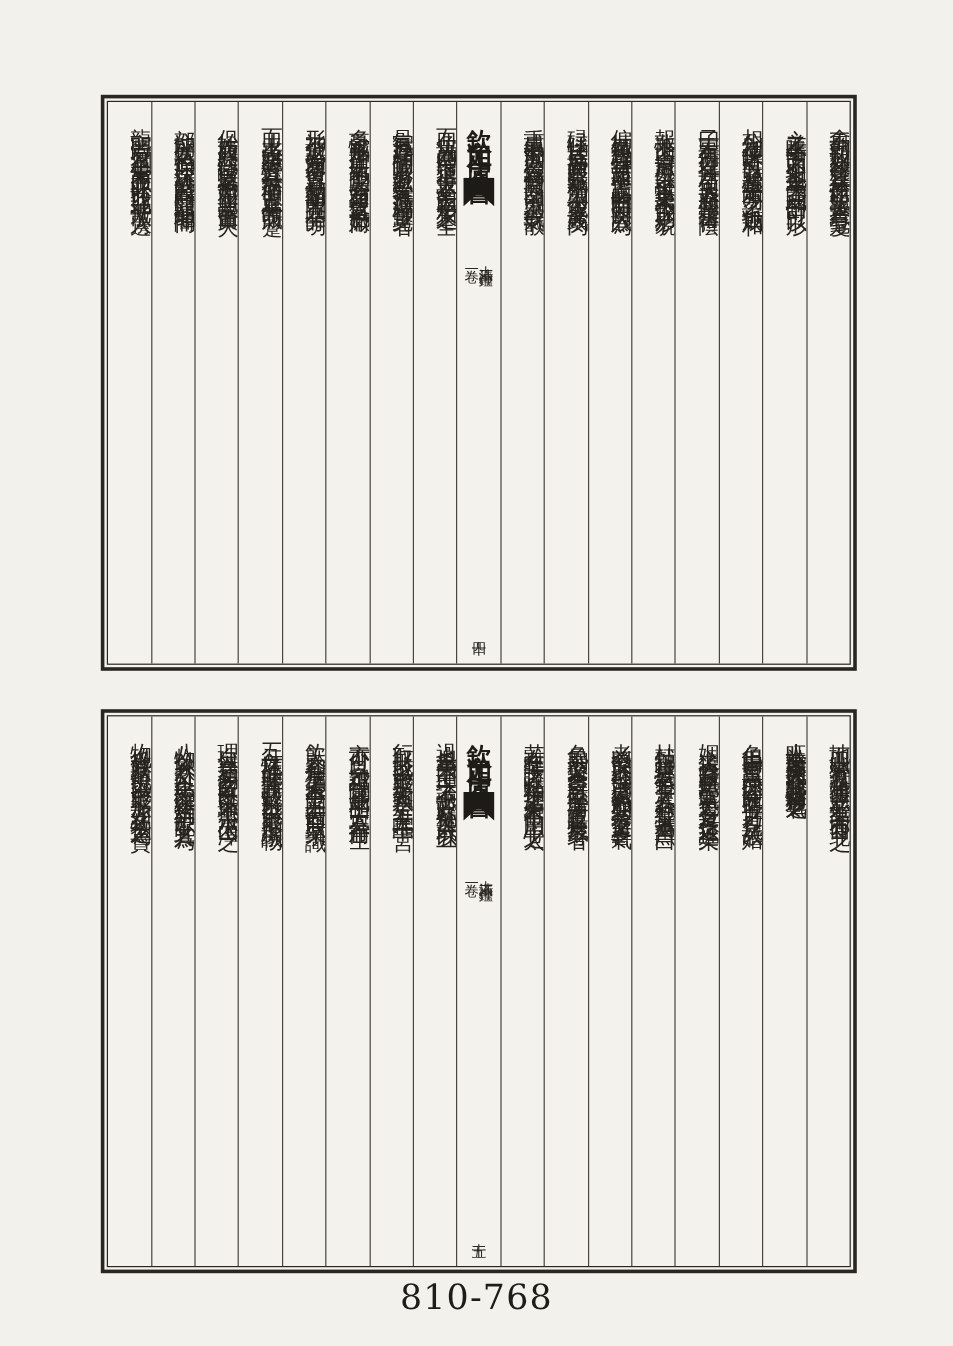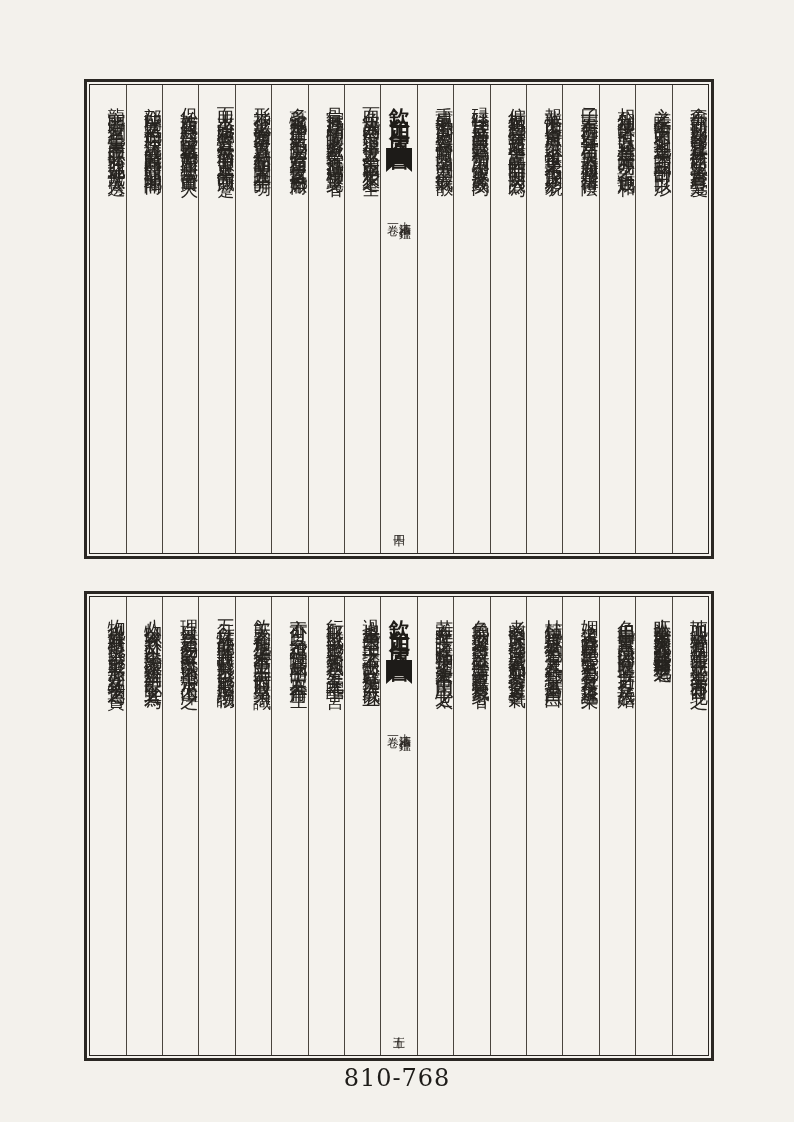--- a/index.html
+++ b/index.html
@@ -58,21 +58,21 @@
   .tvol{margin-top:3px;}
   .folio{
     writing-mode:vertical-rl;text-orientation:upright;
     font-size:12px;line-height:1;letter-spacing:1px;
     margin-top:auto;margin-bottom:26px;color:#2a2622;
   }
   .plate{
     position:absolute;left:0;top:1064px;width:794px;
     text-align:center;
     font-family:"DejaVu Serif","Liberation Serif",serif;
-    font-size:24px;color:#1e1c19;letter-spacing:1px;
+    font-size:29px;color:#1e1c19;letter-spacing:1px;
   }
 </style>
 </head>
 <body>
 
 <div class="block" style="top:79px;height:480px;">
   <div class="inner">
     <div class="col text">會不朝而致如響答聲皆緣所作而受報未嘗有毫髮</div>
     <div class="col text">之差昧者由之而不知也希夷子問成和子曰可以形</div>
     <div class="col text">相分別使昧者可以避惡趨善是亦明之一端也成和</div>

